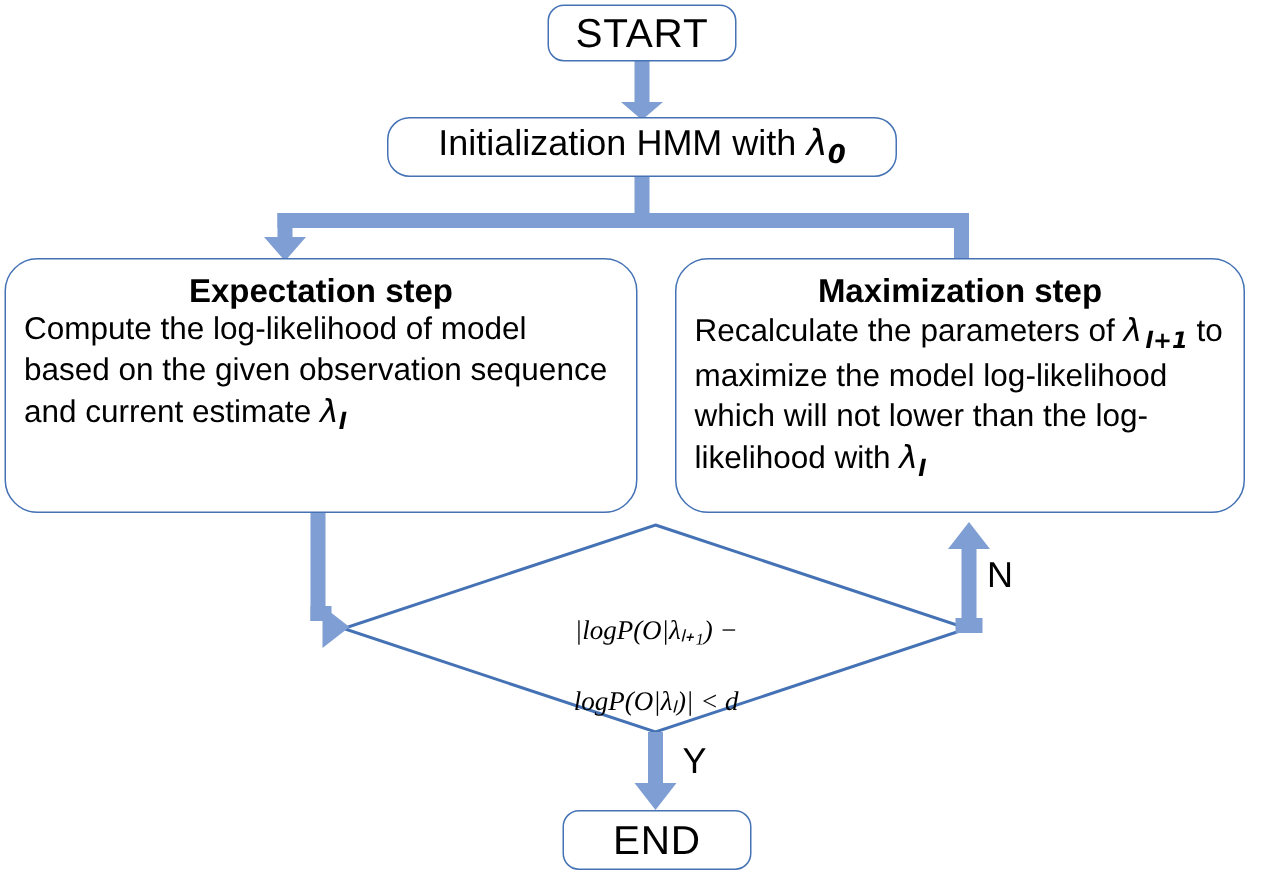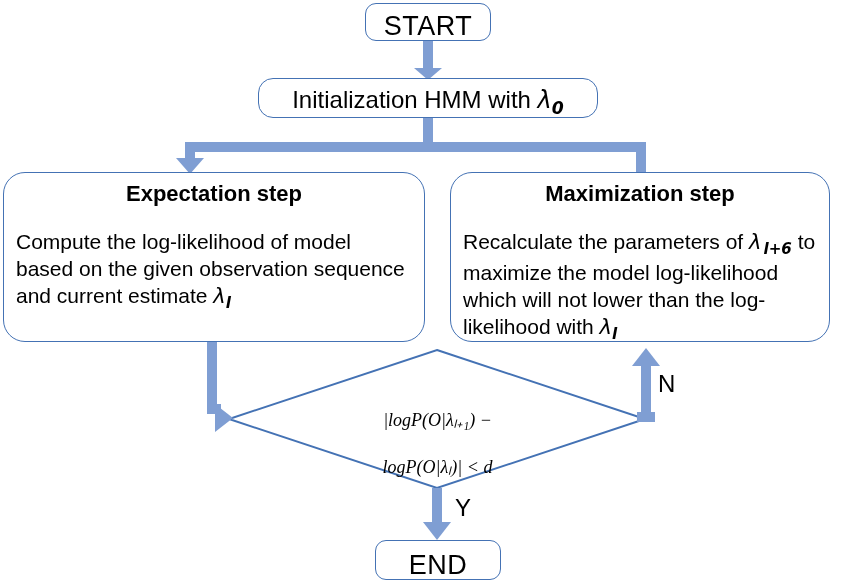--- a/index.html
+++ b/index.html
@@ -18,21 +18,21 @@
     overflow: hidden;
   }
   .node {
     position: absolute;
     box-sizing: border-box;
     background: #ffffff;
     border: 1.6px solid #4472b4;
     border-radius: 12px;
     display: flex;
     flex-direction: column;
-    justify-content: flex-end;
+    justify-content: center;
     color: #000000;
     z-index: 5;
   }
   .terminal {
     align-items: center;
     border-radius: 11px;
   }
   .terminal .label {
     font-size: 27px;
     letter-spacing: 0.5px;
@@ -41,21 +41,20 @@
   #node-init .label {
     font-size: 24px;
     text-align: center;
     line-height: 1.05;
     padding: 0 8px;
   }
   .step {
     border-radius: 22px;
     padding: 8px 12px 10px 12px;
     justify-content: flex-start;
-    gap: 22px;
   }
   .step .title {
     font-size: 22px;
     font-weight: bold;
     text-align: center;
     line-height: 1.15;
     margin-bottom: 1px;
   }
   .step .body {
     font-size: 21px;
@@ -157,21 +156,21 @@
     <span class="label"><span>Initialization HMM with </span><span class="lam"><span>λ</span><sub>0</sub></span></span>
   </div>
 
   <div class="node step" id="node-expectation" style="left:3px; top:172px; width:422px; height:170px;">
     <div class="title">Expectation step</div>
     <div class="body"><span>Compute the log-likelihood of model based on the given observation sequence and current estimate </span><span class="lam"><span>λ</span><sub>l</sub></span></div>
   </div>
 
   <div class="node step" id="node-maximization" style="left:450px; top:172px; width:380px; height:170px;">
     <div class="title">Maximization step</div>
-    <div class="body"><span>Recalculate the parameters of </span><span class="lam"><span>λ</span> <sub>l+6</sub></span><span> to maximize the model log-likelihood which will not lower than the log-likelihood with </span><span class="lam"><span>λ</span><sub>l</sub></span></div>
+    <div class="body"><span>Recalculate the parameters of </span><span class="lam"><span>λ</span> <sub>l+1</sub></span><span> to maximize the model log-likelihood which will not lower than the log-likelihood with </span><span class="lam"><span>λ</span><sub>l</sub></span></div>
   </div>
 
   <div class="decision-text">
     <div>|logP(O|λₗ₊₁) −</div>
     <div>logP(O|λₗ)| &lt; d</div>
   </div>
 
   <div class="edge-label" id="label-n">N</div>
   <div class="edge-label" id="label-y">Y</div>
 

